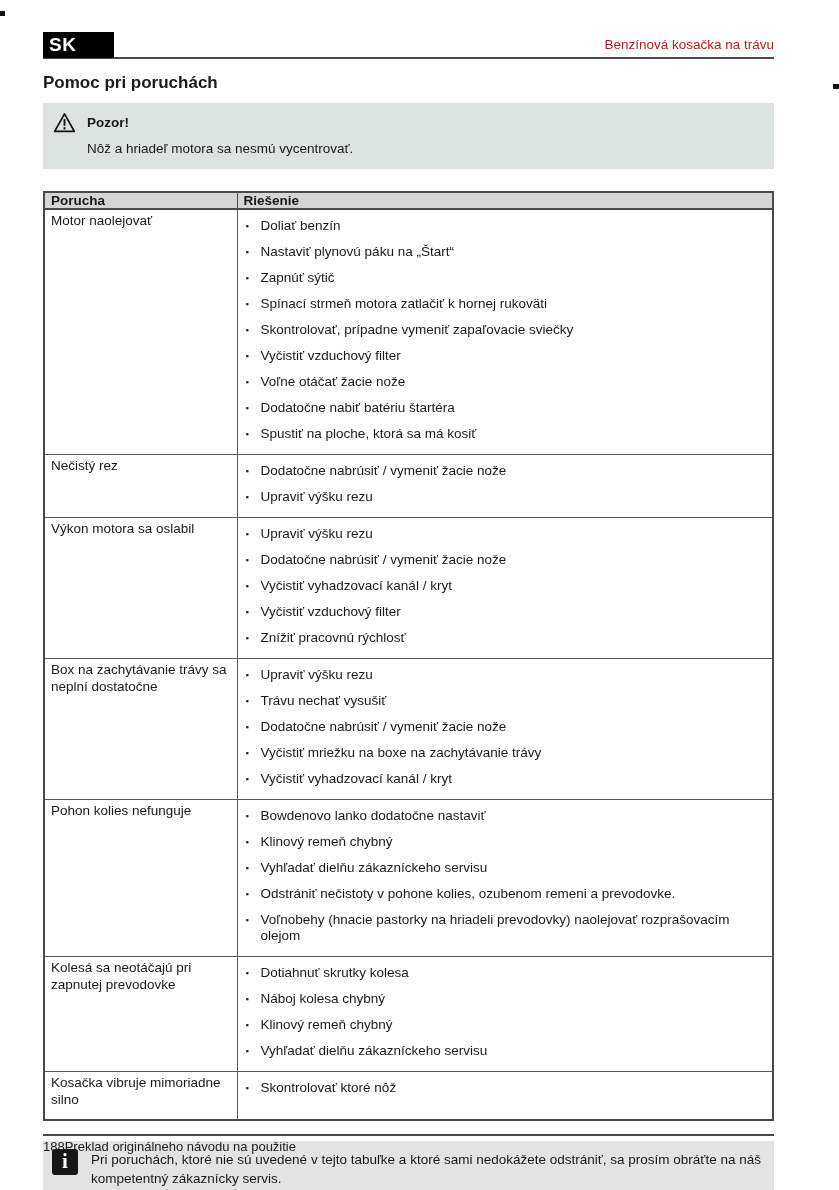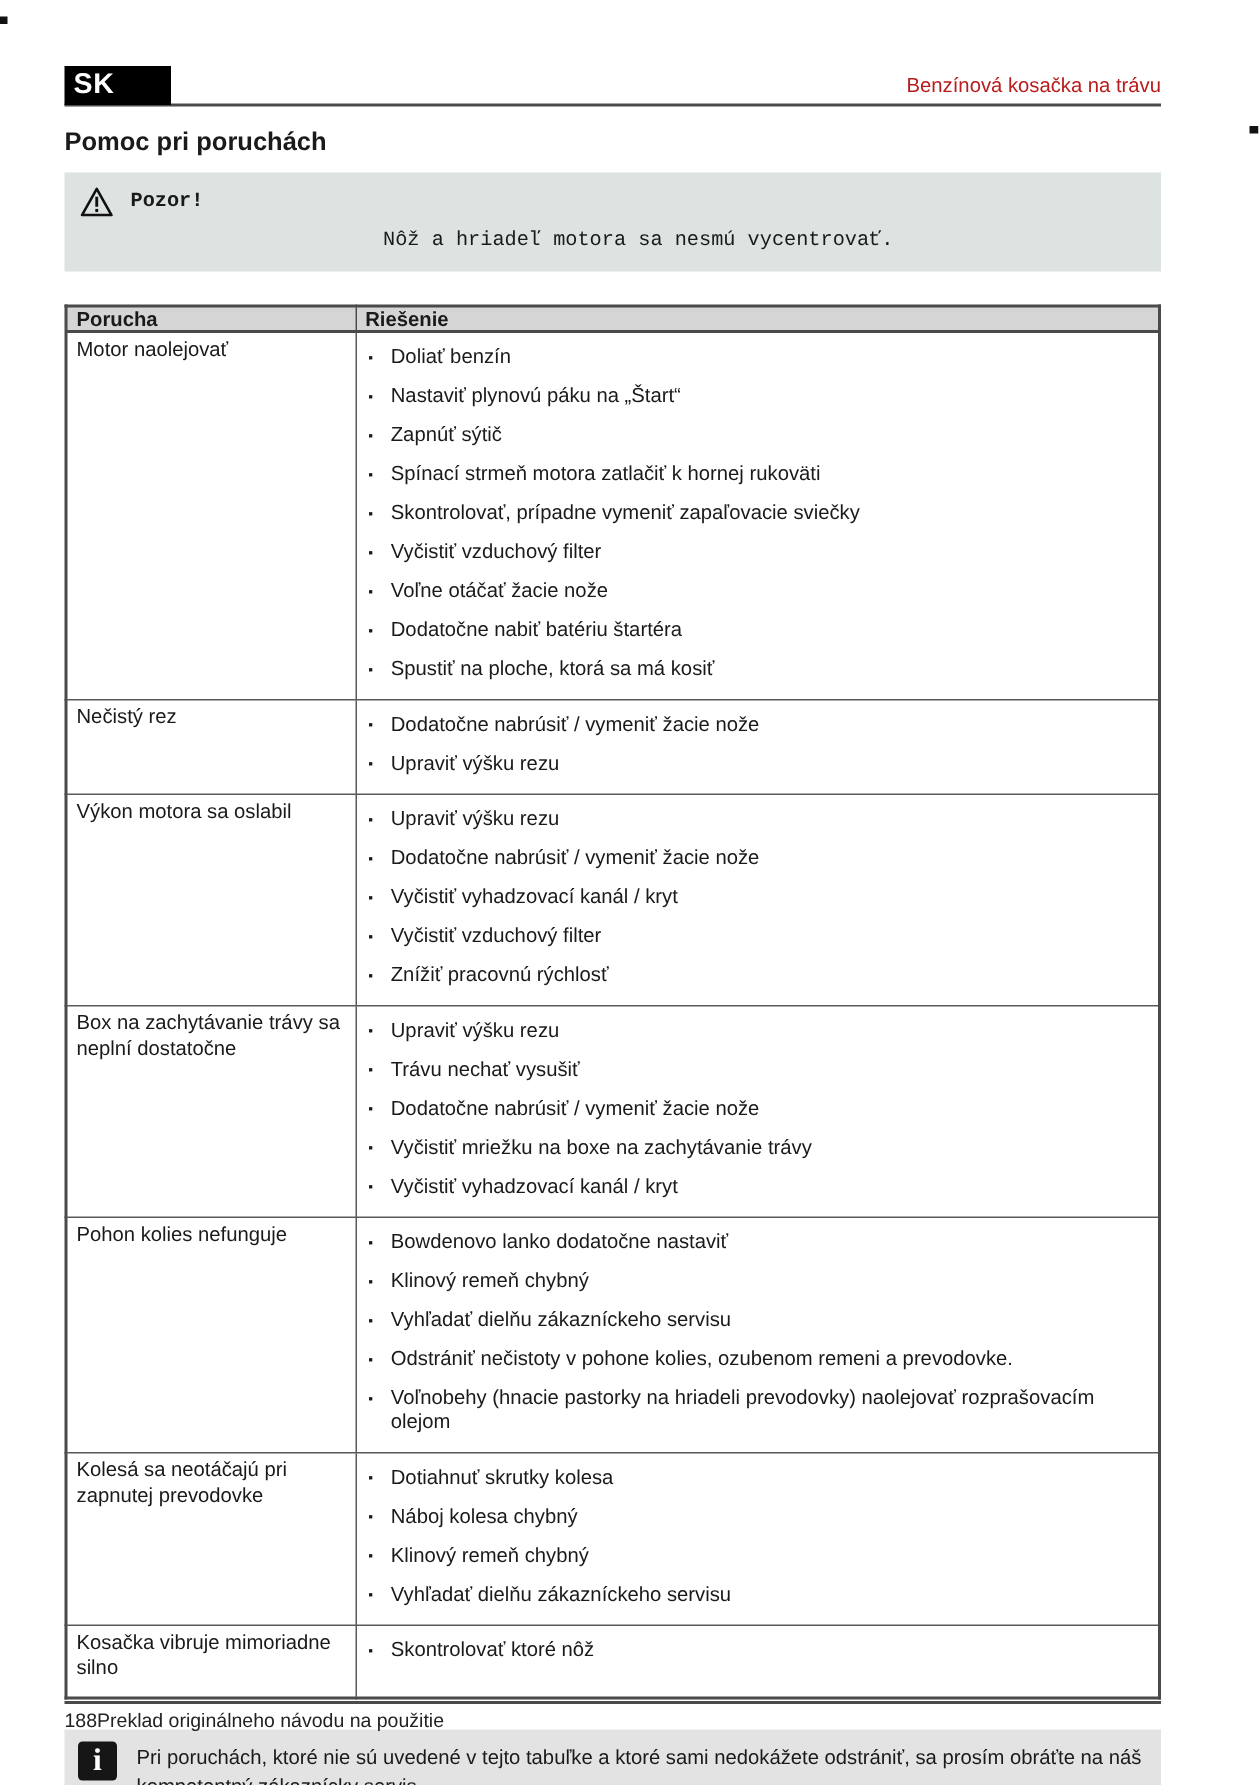--- a/index.html
+++ b/index.html
@@ -7,21 +7,21 @@
   body {
     width: 839px; height: 1190px;
     position: relative;
     font-family: "Liberation Sans", sans-serif;
     color: #1a1a1a;
     overflow: hidden;
   }
   .content { position: absolute; left: 43px; top: 0; width: 731px; }
 
   
-  .page-header { position: relative; height: 71px; border-bottom: 2px solid #4a4a4a; }
+  .page-header { position: relative; height: 59px; border-bottom: 2px solid #4a4a4a; }
   .sk-badge {
     position: absolute; left: 0; bottom: -1px;
     width: 71px; height: 26px;
     background: #000; color: #fff;
     font-size: 19px; font-weight: bold;
     padding-left: 6px; line-height: 25px;
     letter-spacing: 0.5px;
   }
   .doc-title {
     position: absolute; right: 0; bottom: 5px;
@@ -29,26 +29,25 @@
   }
 
   
   h1.page-title { font-size: 17px; font-weight: bold; margin: 14px 0 0 0; }
 
   
   .warning-box {
     margin-top: 10px;
     background: #dce3e1;
     padding: 9px 10px 13px 10px;
-    font-family: Liberation Mono, monospace;
   }
   .warning-head { display: flex; align-items: center; gap: 11px; }
   .warning-icon { width: 23px; height: 21px; flex: 0 0 auto; }
   .warning-title { font-weight: bold; font-size: 13.5px; }
-  .warning-text { margin: 8px 0 0 34px; font-size: 13.5px; text-align: center; }
+  .warning-text { margin: 8px 0 0 34px; font-size: 13.5px; }
 
   
   table.fault-table {
     margin-top: 22px;
     width: 100%;
     border-collapse: collapse;
     border: 2px solid #4a4a4a;
   }
   table.fault-table th {
     background: #d5d5d5;

